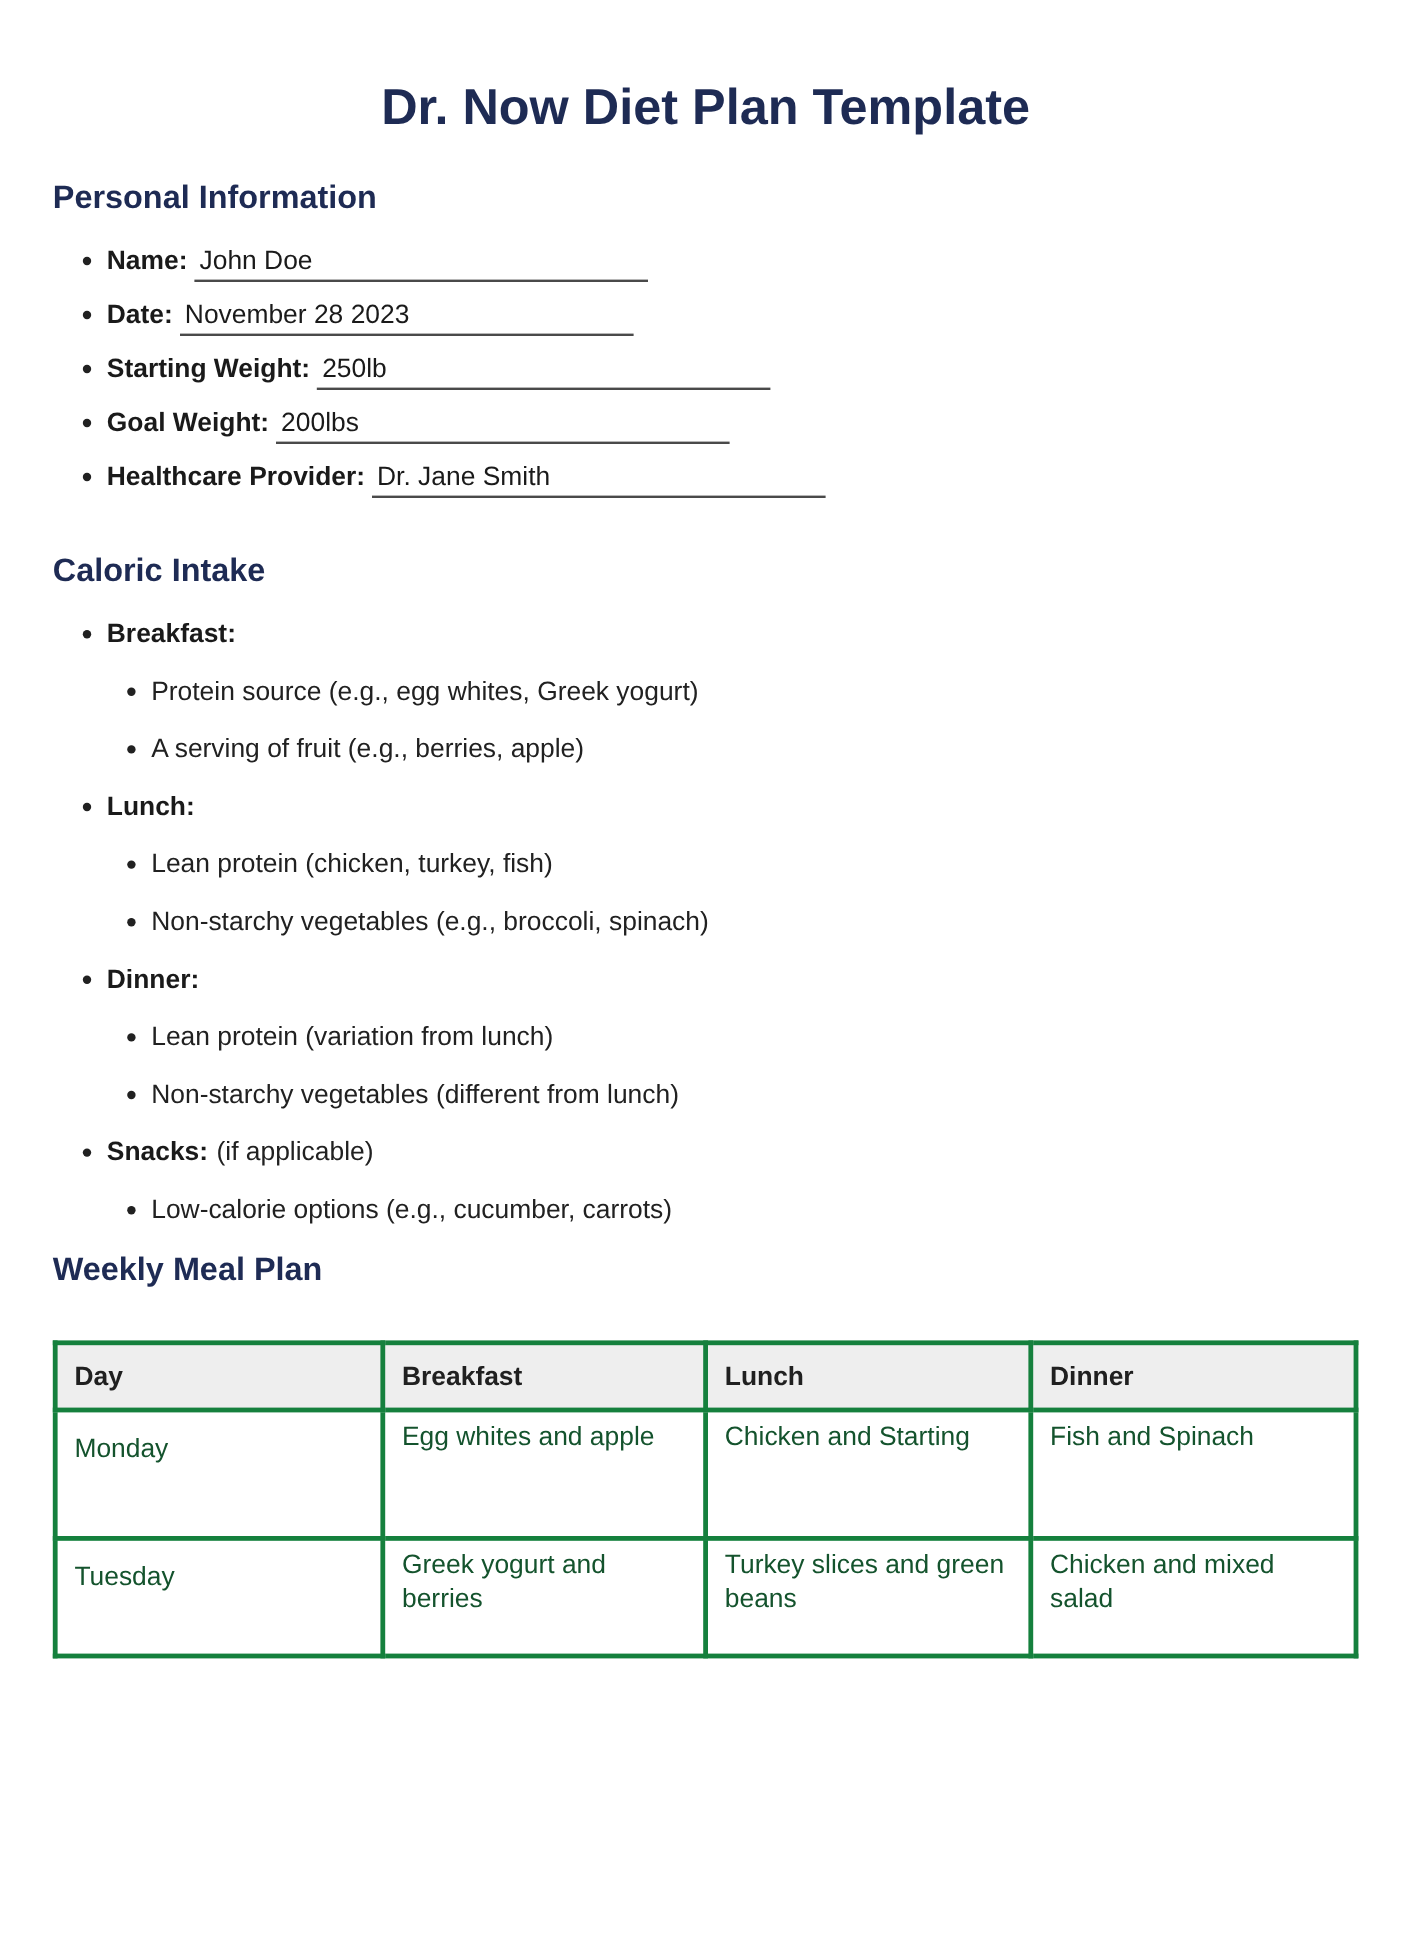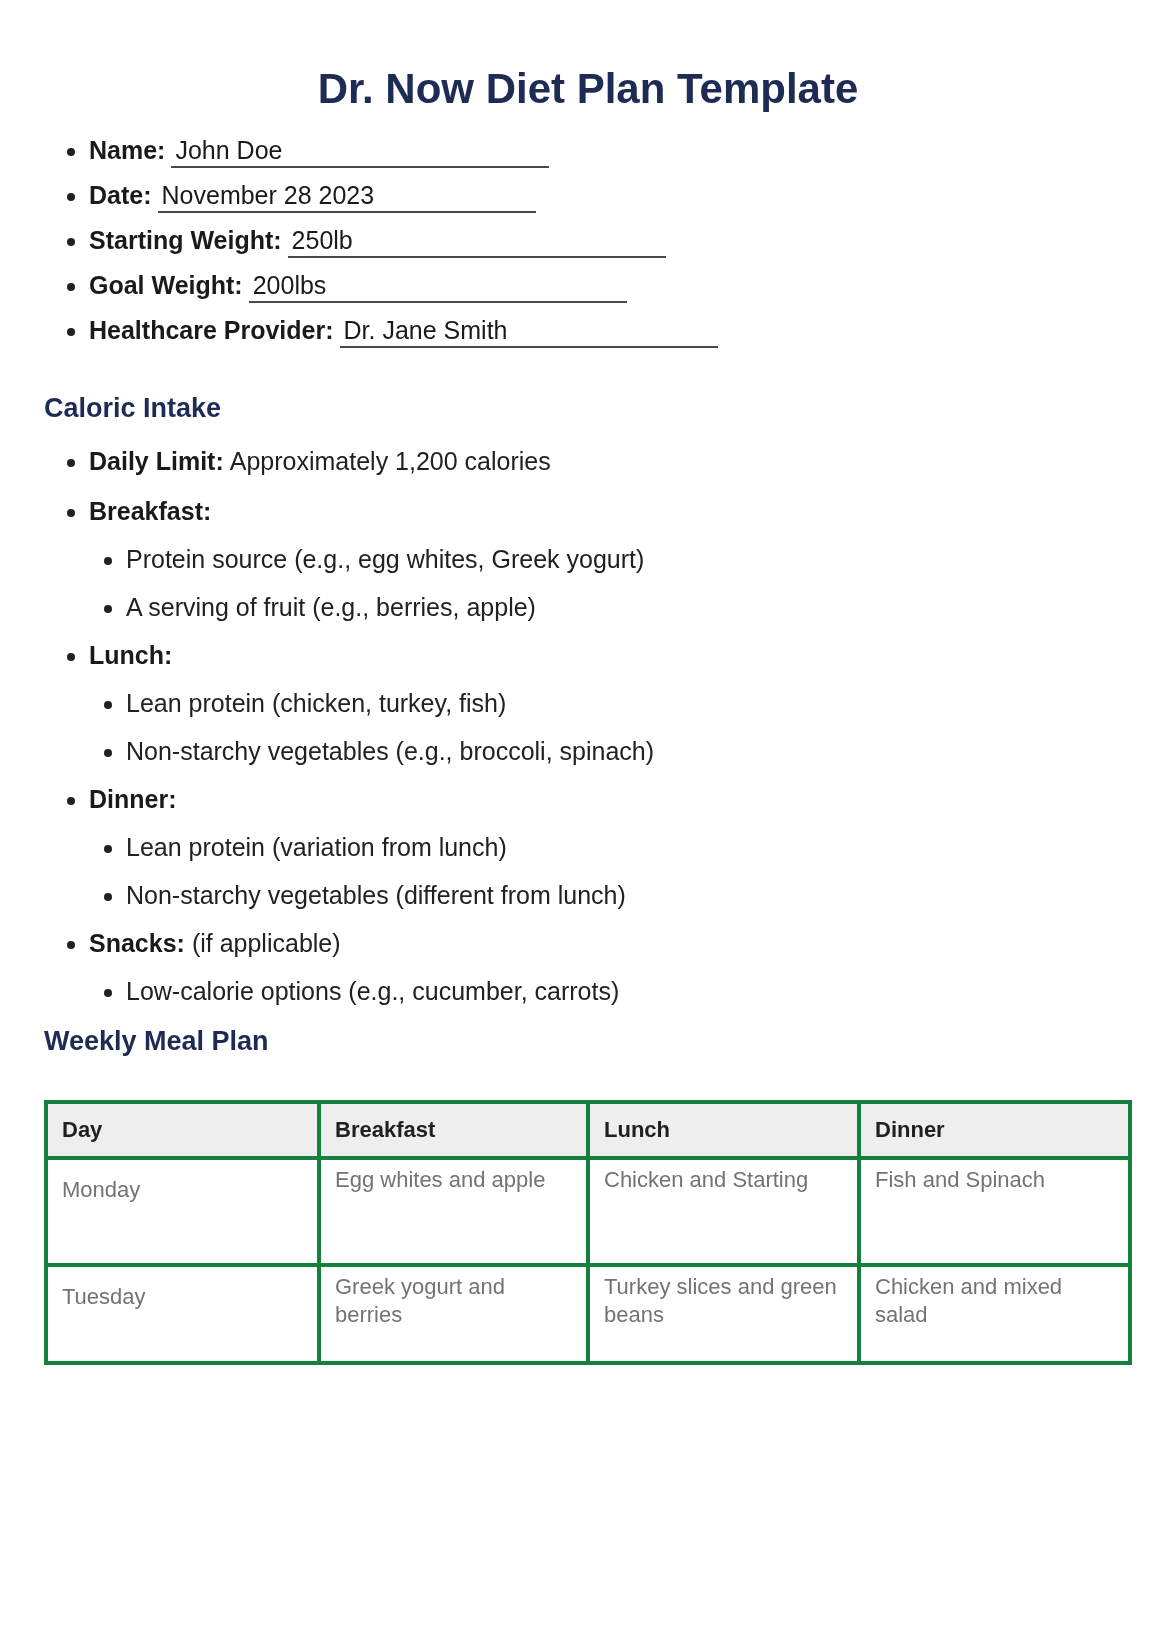--- a/index.html
+++ b/index.html
@@ -39,21 +39,21 @@
   }
   h2.mt-personal { margin-top: 34px; }
   h2.mt-caloric  { margin-top: 44px; }
   h2.mt-meal     { margin-top: 30px; }
   h2.mt-weekly   { margin-top: 8px; }
 
   ul.doc-list {
     margin: 22px 0 0 0;
     padding-left: 45px;
     list-style: disc;
-    font-size: 25px;
+    font-size: 22px;
     line-height: 28px;
   }
   ul.info-list > li { margin-bottom: 13px; }
   ul.meal-list > li { margin-bottom: 20px; }
 
   .lbl { font-weight: 700; color: #1a1a1a; }
   .txt { margin-left: 6px; }
   .sfx { margin-left: 7px; text-align: right; }
 
   .fill {
@@ -96,59 +96,55 @@
     vertical-align: top;
   }
   .meal-table th {
     background: #eeeeee;
     color: #202020;
     font-weight: 700;
     height: 53px;
     padding: 12px 12px 12px 14px;
   }
   .meal-table td {
-    color: #737373;
+    color: #14532d;
     padding: 6px 12px 6px 14px;
   }
   .meal-table tbody tr.row-0 td { height: 107px; }
   .meal-table tbody tr.row-1 td { height: 98px; }
   .meal-table td.col-day { padding-top: 16px; }
   .meal-table td.col-dinner { padding-right: 30px; }
 </style>
 </head>
 <body>
 
 <div class="page">
 
   <h1 class="doc-title">Dr. Now Diet Plan Template</h1>
 
+  <h2 class="section-heading mt-personal">Personal Information</h2>
   <ul class="doc-list info-list">
     <li>
       <span class="lbl">Name:</span><span class="fill"><span class="val">John Doe</span></span>
     </li>
     <li>
       <span class="lbl">Date:</span><span class="fill"><span class="val">November 28 2023</span></span>
     </li>
     <li>
       <span class="lbl">Starting Weight:</span><span class="fill"><span class="val">250lb</span></span>
     </li>
     <li>
       <span class="lbl">Goal Weight:</span><span class="fill"><span class="val">200lbs</span></span>
     </li>
     <li>
       <span class="lbl">Healthcare Provider:</span><span class="fill"><span class="val">Dr. Jane Smith</span></span>
     </li>
   </ul>
 
   <h2 class="section-heading mt-caloric">Caloric Intake</h2>
-  <ul class="doc-list info-list">
-    <li>
-      <span class="lbl">Daily Limit:</span><span class="txt">Approximately 1,200 calories</span>
-    </li>
-  </ul>
 
   <ul class="doc-list meal-list">
     <li>
       <span class="lbl">Breakfast:</span><span class="sfx"></span>
       <ul class="sub-list">
         <li>Protein source (e.g., egg whites, Greek yogurt)</li>
         <li>A serving of fruit (e.g., berries, apple)</li>
       </ul>
     </li>
     <li>

